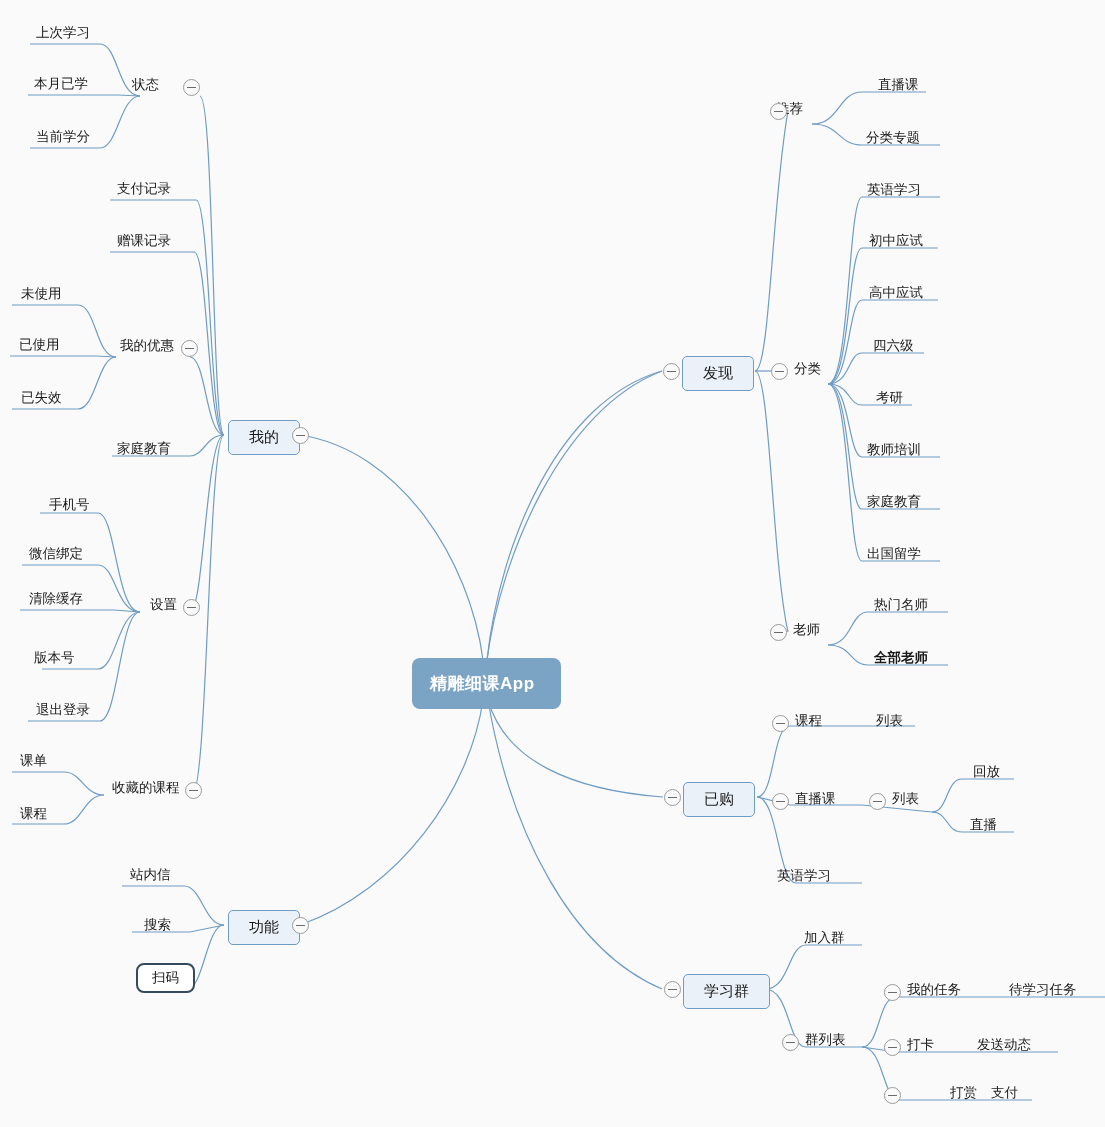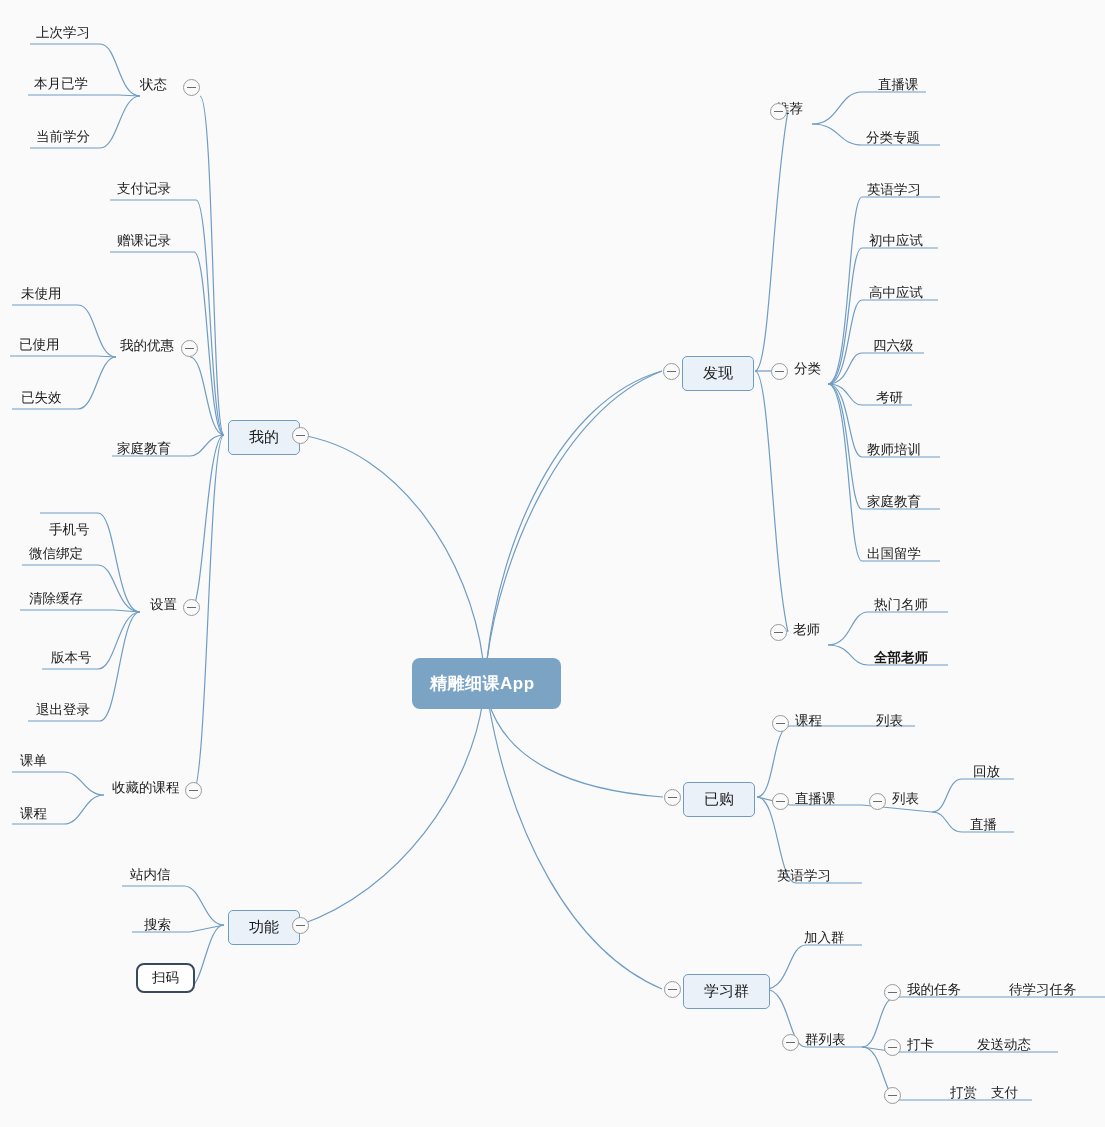--- a/index.html
+++ b/index.html
@@ -242,43 +242,43 @@
 <div class="toggle" style="left:884px;top:1039px;"></div>
 <div class="node plain" style="left:973px;top:1035px;">发送动态</div>
 
 <div class="node plain" style="left:946px;top:1083px;">打赏</div>
 <div class="toggle" style="left:884px;top:1087px;"></div>
 <div class="node plain" style="left:987px;top:1083px;">支付</div>
 
 <div class="node boxed" style="left:228px;top:420px;">我的</div>
 <div class="toggle" style="left:292px;top:427px;"></div>
 
-<div class="node plain" style="left:136px;top:75px;">状态</div>
+<div class="node plain" style="left:128px;top:75px;">状态</div>
 <div class="toggle" style="left:183px;top:79px;"></div>
 <div class="node plain" style="left:32px;top:23px;">上次学习</div>
 <div class="node plain" style="left:30px;top:74px;">本月已学</div>
 <div class="node plain" style="left:32px;top:127px;">当前学分</div>
 
 <div class="node plain" style="left:113px;top:179px;">支付记录</div>
 <div class="node plain" style="left:113px;top:231px;">赠课记录</div>
 
 <div class="node plain" style="left:116px;top:336px;">我的优惠</div>
 <div class="toggle" style="left:181px;top:340px;"></div>
 <div class="node plain" style="left:17px;top:284px;">未使用</div>
 <div class="node plain" style="left:15px;top:335px;">已使用</div>
 <div class="node plain" style="left:17px;top:388px;">已失效</div>
 
 <div class="node plain" style="left:113px;top:439px;">家庭教育</div>
 
 <div class="node plain" style="left:146px;top:595px;">设置</div>
 <div class="toggle" style="left:183px;top:599px;"></div>
-<div class="node plain" style="left:45px;top:520px;text-align:center;">手机号</div>
+<div class="node plain" style="left:45px;top:495px;text-align:center;">手机号</div>
 <div class="node plain" style="left:25px;top:544px;">微信绑定</div>
 <div class="node plain" style="left:25px;top:589px;">清除缓存</div>
-<div class="node plain" style="left:47px;top:648px;">版本号</div>
+<div class="node plain" style="left:30px;top:648px;">版本号</div>
 <div class="node plain" style="left:32px;top:700px;">退出登录</div>
 
 <div class="node plain" style="left:108px;top:778px;">收藏的课程</div>
 <div class="toggle" style="left:185px;top:782px;"></div>
 <div class="node plain" style="left:16px;top:751px;">课单</div>
 <div class="node plain" style="left:16px;top:804px;">课程</div>
 
 <div class="node boxed" style="left:228px;top:910px;">功能</div>
 <div class="toggle" style="left:292px;top:917px;"></div>
 

